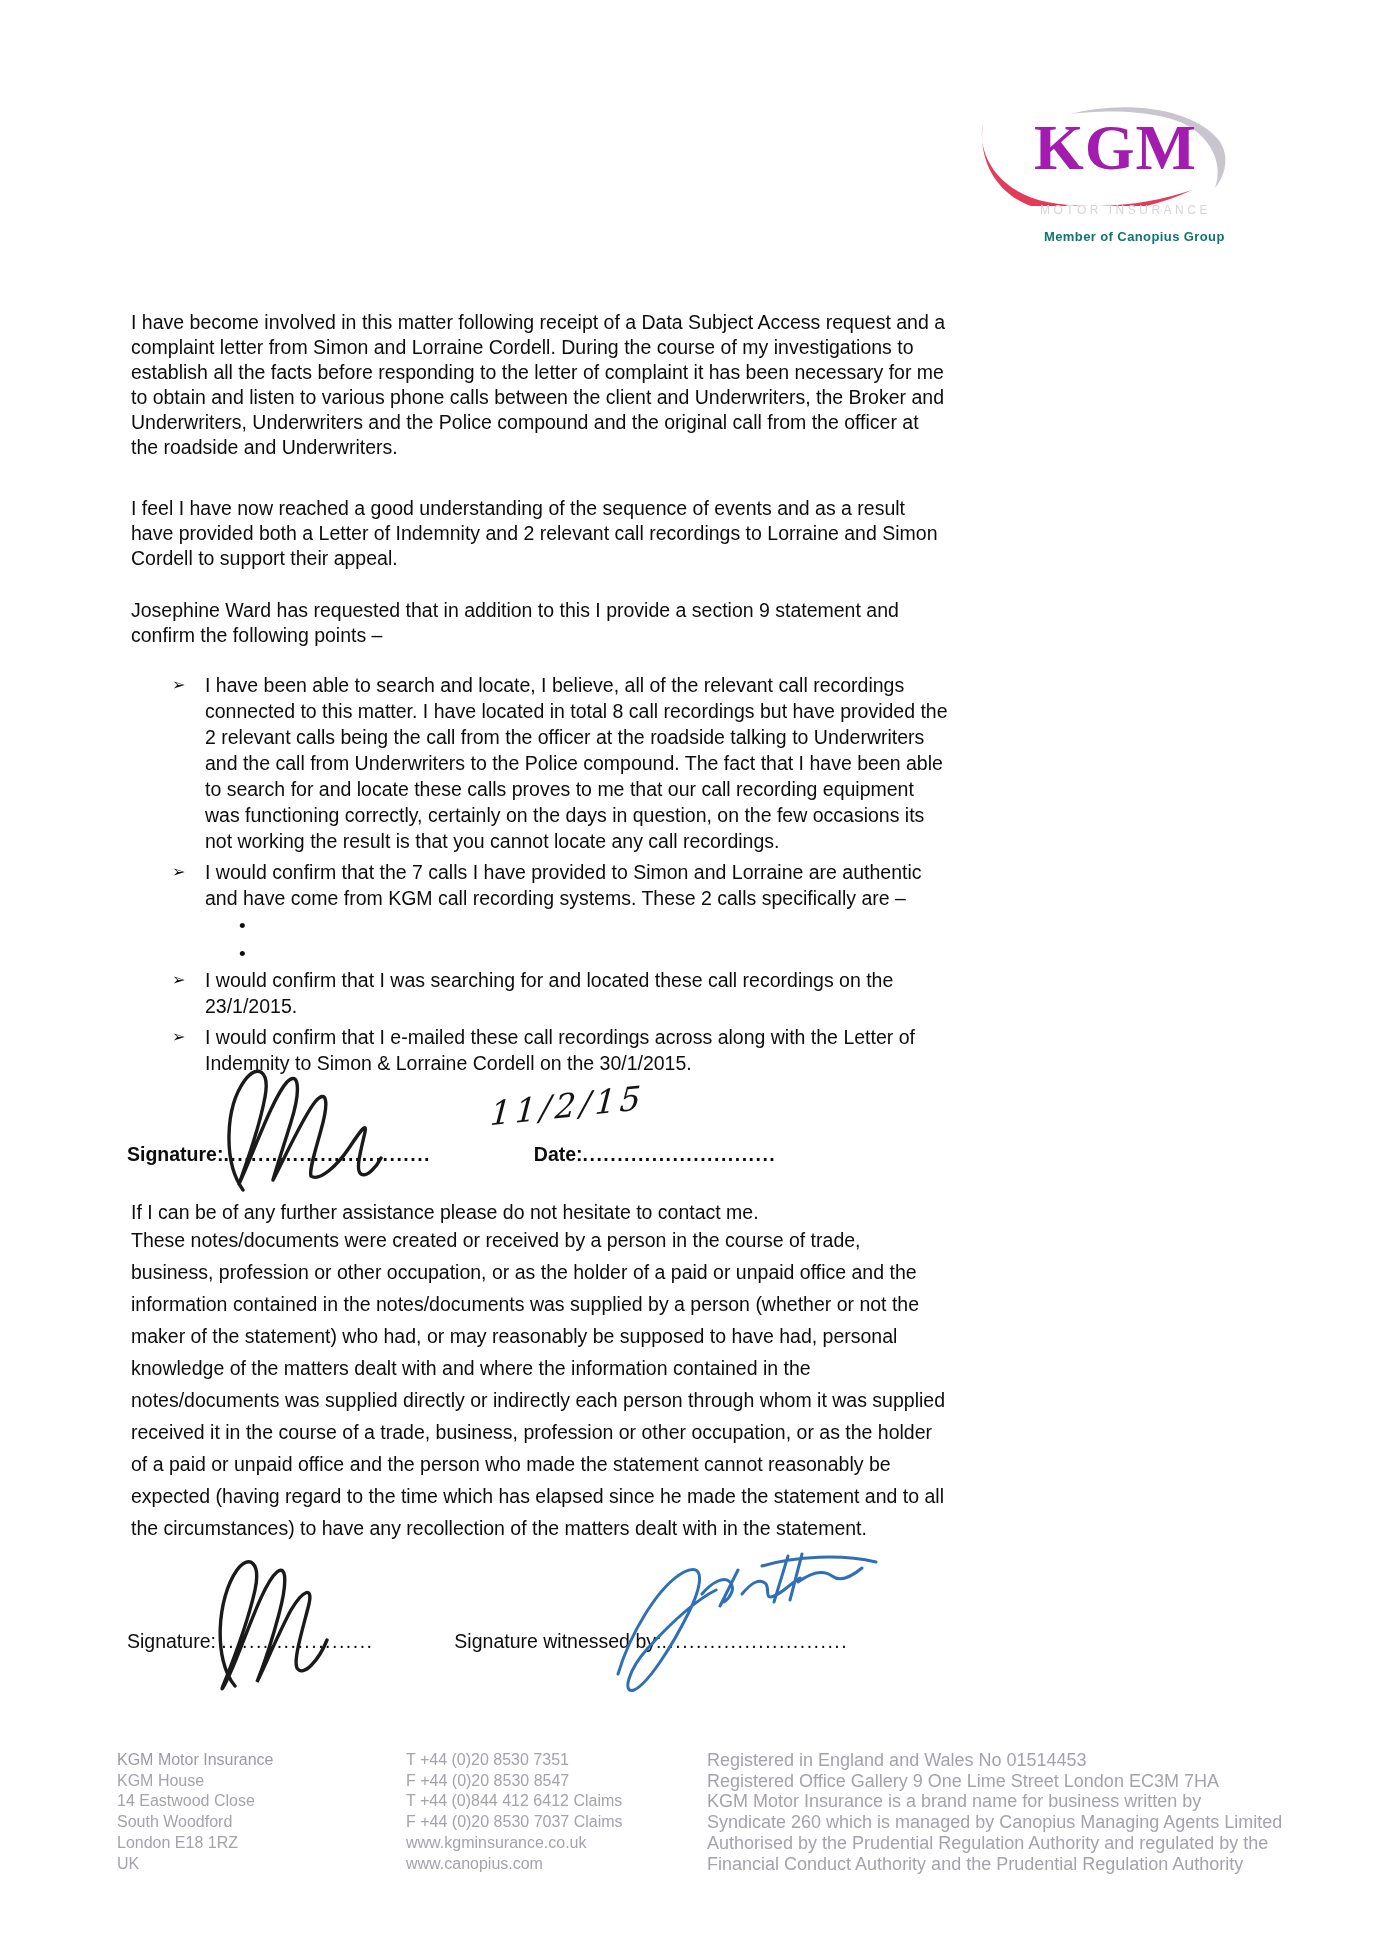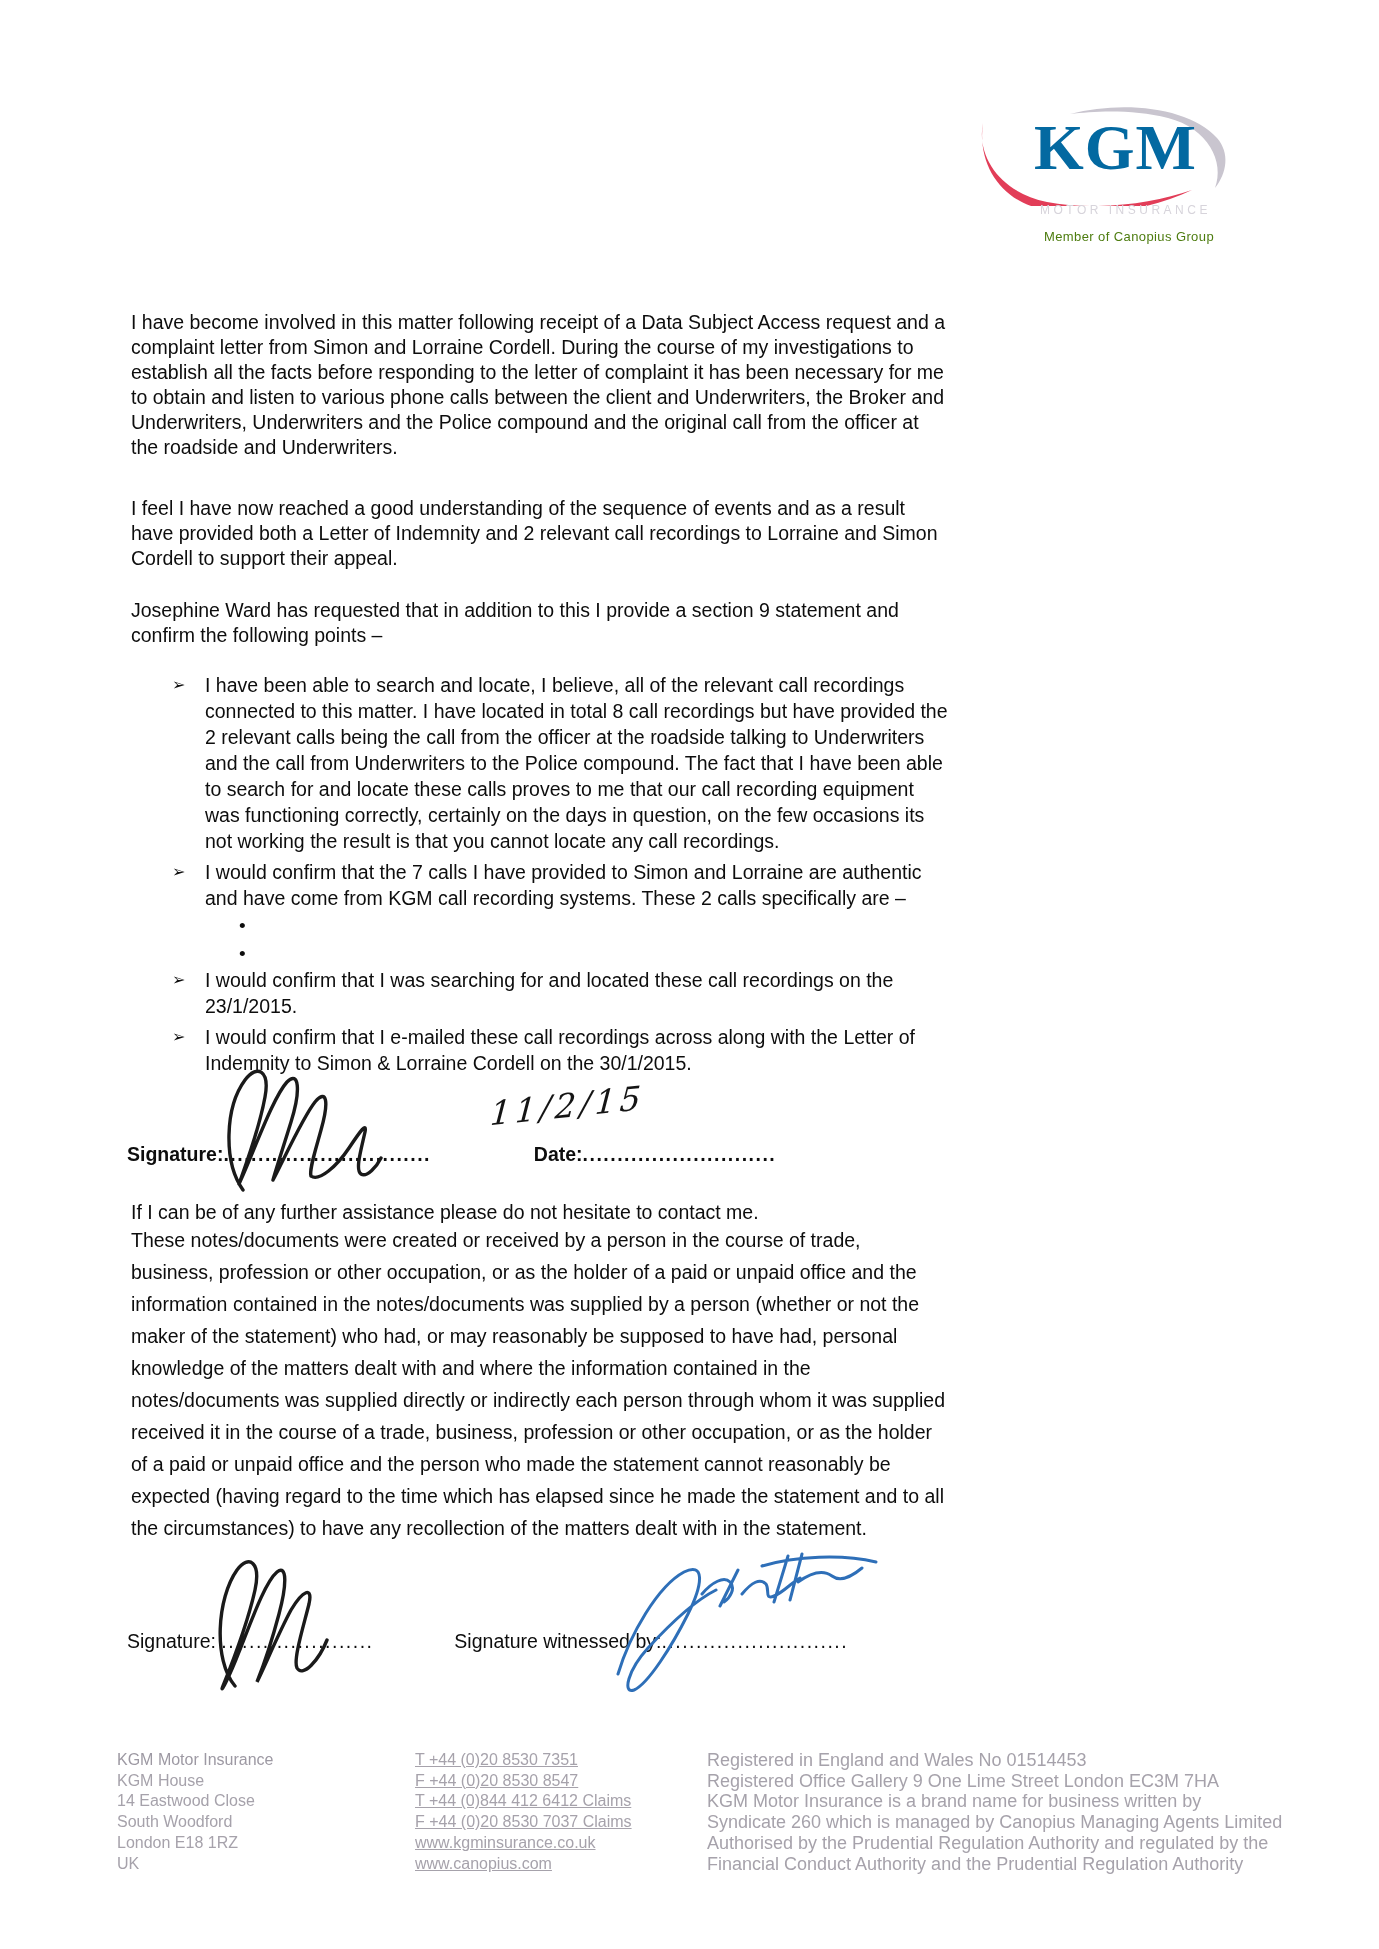--- a/index.html
+++ b/index.html
@@ -6,29 +6,30 @@
   .page{
     position:relative;width:1379px;height:1949px;background:#ffffff;
     font-family:"Liberation Sans", sans-serif;color:#0d0d0d;overflow:hidden;
     margin:0 auto;
   }
   
   .logo-swooshes{position:absolute;left:975px;top:98px;}
   .logo-brand{
     position:absolute;left:1034px;top:116px;width:150px;
     font-family:"Liberation Serif", serif;font-weight:bold;font-size:64px;
-    color:#0369a1;letter-spacing:1px;line-height:1;
+    color:#a21caf;letter-spacing:1px;line-height:1;
   }
   .logo-subtitle{
     position:absolute;left:1040px;top:203px;font-size:12px;letter-spacing:3.5px;
     color:#d7d4db;font-weight:500;
   }
   .logo-tagline{
     position:absolute;left:1044px;top:229px;font-size:13px;letter-spacing:.4px;
-    color:#4d7c0f;
+    color:#0f766e;
+    font-weight:bold;
   }
   
   .blk{position:absolute;left:127px;width:824px;font-size:19.5px;line-height:25px;}
   .para{margin:4px;}
   .bullets{line-height:26px;}
   .bullet{display:flex;}
   .bullet + .bullet{margin-top:5px;}
   .bmark{flex:none;width:33px;margin-left:45px;font-size:16px;line-height:26px;}
   .btext{flex:1;}
   .sub{display:flex;margin-top:2px;}
@@ -42,21 +43,21 @@
   .dots-reg{letter-spacing:1.5px;}
   .hand-date{
     position:absolute;left:490px;top:1086px;font-family:"DejaVu Serif", serif;
     font-style:italic;font-size:33px;transform:rotate(-6deg) skewX(-10deg);
     color:#141414;letter-spacing:4px;
   }
   .sig-svg{position:absolute;}
   
   .fcol{position:absolute;top:1750px;font-size:16px;line-height:20.7px;color:#a6a2ab;}
   .fcol1{left:117px;}
-  .fcol2{left:415px;text-decoration:underline;}
+  .fcol2{left:406px;}
   .fcol3{left:707px;font-size:18px;}
   .f-strong{font-weight:normal;color:#9d99a3;}
 </style>
 </head>
 <body>
 
 <div class="page">
 
   <svg class="logo-swooshes" width="262" height="108" viewBox="0 0 262 108">
     <path d="M 95 16 C 150 2 215 10 242 40 C 255 55 252 75 240 90 C 250 64 233 30 193 20 C 158 11 120 13 95 16 Z" fill="#c9c5cf"></path>

